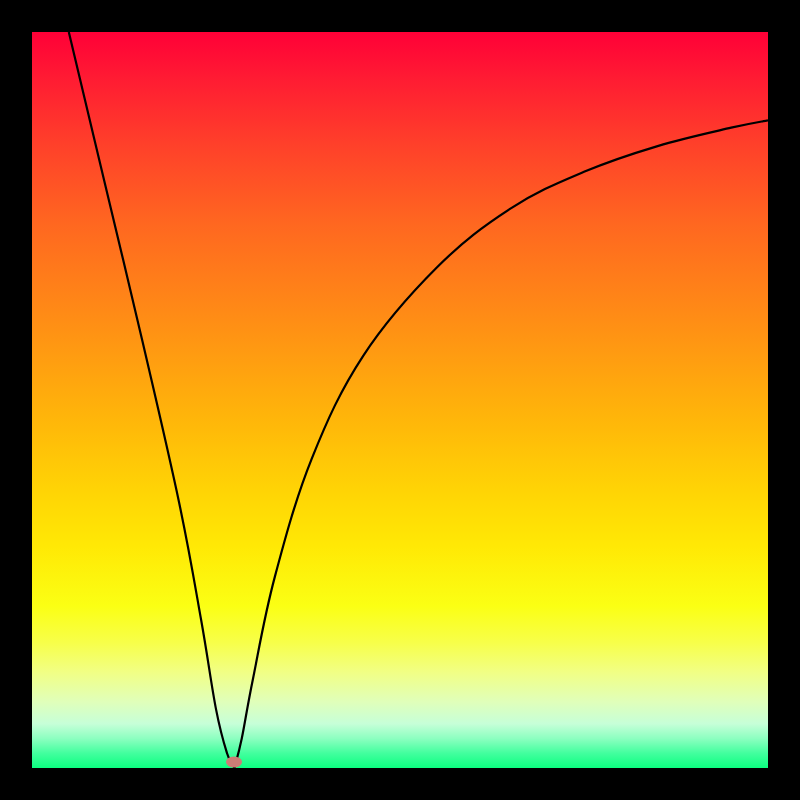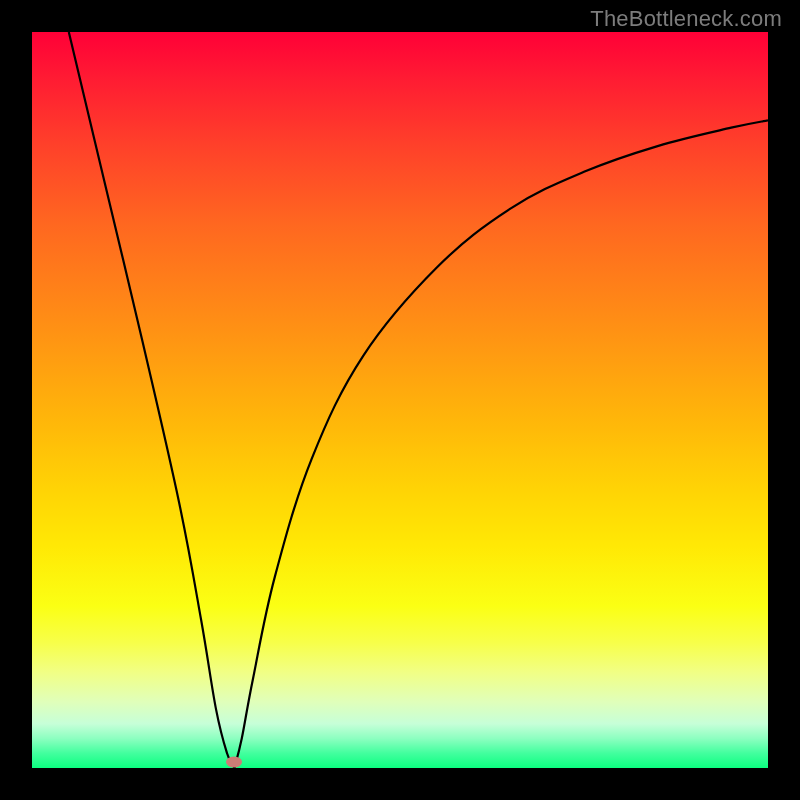--- a/index.html
+++ b/index.html
@@ -68,21 +68,20 @@
     border-radius: 50%;
     background: #cc7d76;
     transform: translate(-50%, -50%);
   }
 </style>
 </head>
 <body>
 
 <div class="frame">
 
-  <div class="watermark">TheBottleneck.com</div>
 
   <div class="plot-area">
 
     <svg class="curve" viewBox="0 0 736 736" preserveAspectRatio="none">
       <path d="M 36.80 0.00 C 43.42 27.82, 60.35 98.92, 73.60 154.56 C 86.85 210.20, 97.15 252.15, 110.40 309.12 C 123.65 366.09, 136.60 420.70, 147.20 471.04 C 157.80 521.38, 162.66 551.71, 169.28 588.80 C 175.90 625.89, 179.36 653.27, 184.00 677.12 C 188.64 700.97, 191.73 710.68, 195.04 721.28 C 198.35 731.88, 201.08 733.35, 202.40 736.00" fill="none" stroke="#000" stroke-width="2.2" id="path-left"></path>
       <path d="M 202.40 736.00 C 203.72 730.70, 206.45 722.46, 209.76 706.56 C 213.07 690.66, 214.84 676.83, 220.80 647.68 C 226.76 618.53, 232.28 584.38, 242.88 544.64 C 253.48 504.90, 263.78 466.62, 279.68 426.88 C 295.58 387.14, 308.68 358.28, 331.20 323.84 C 353.72 289.40, 378.30 262.02, 404.80 235.52 C 431.30 209.02, 451.90 193.86, 478.40 176.64 C 504.90 159.42, 525.50 151.10, 552.00 139.84 C 578.50 128.58, 599.10 122.03, 625.60 114.08 C 652.10 106.13, 679.33 100.32, 699.20 95.68 C 719.07 91.04, 729.38 89.64, 736.00 88.32" fill="none" stroke="#000" stroke-width="2.2" id="path-right"></path>
     </svg>
 
     <div class="dot" id="marker-dot" style="left: 202.4px; top: 730.112px; background: rgb(204, 125, 118);"></div>
 

